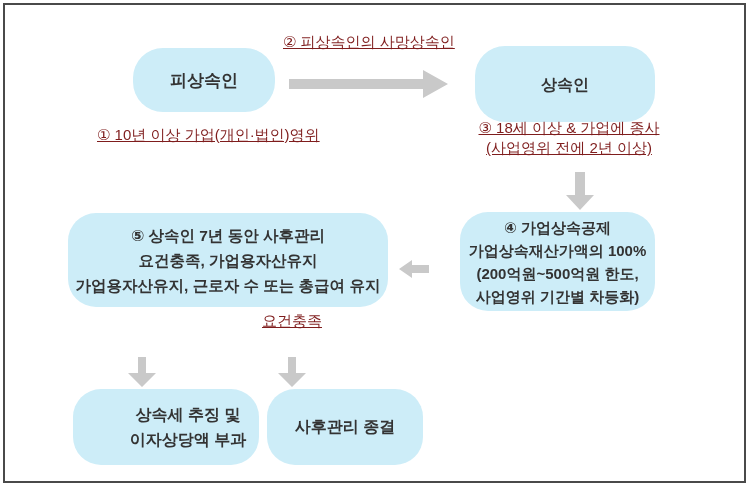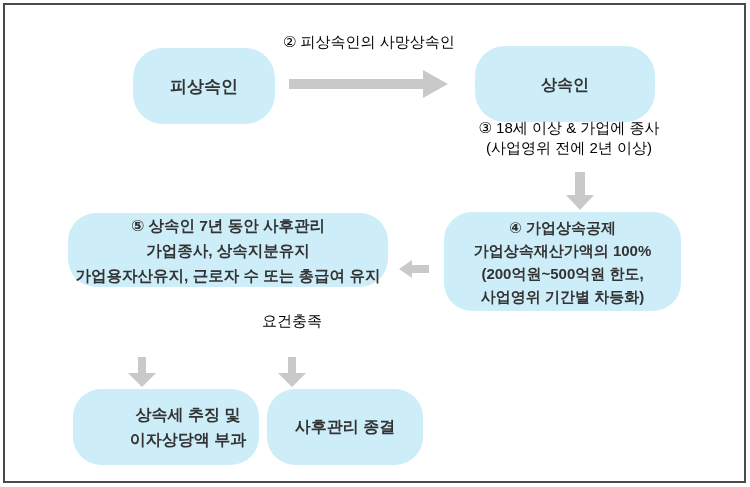--- a/index.html
+++ b/index.html
@@ -27,32 +27,33 @@
     display: flex;
     flex-direction: column;
     align-items: center;
     justify-content: center;
     text-align: center;
     color: #333333;
     font-weight: 700;
   }
   .node .line { white-space: nowrap; }
 
-  .node-decedent { left: 133px; top: 48px; width: 142px; height: 76px; font-size: 17px; border-radius: 30px; }
+  .node-decedent { left: 133px; top: 48px; width: 142px; height: 64px; font-size: 17px; border-radius: 30px; }
   .node-heir { left: 475px; top: 46px; width: 180px; height: 76px; font-size: 16px; line-height: 29px; border-radius: 30px; }
-  .node-management { left: 68px; top: 213px; width: 320px; height: 74px; font-size: 15.5px; line-height: 25px; }
-  .node-deduction { left: 444px; top: 212px; width: 237px; height: 99px; font-size: 15px; line-height: 23px; }
+  .node-management { left: 68px; top: 213px; width: 320px; height: 94px; font-size: 15.5px; line-height: 25px; }
+  .node-deduction { left: 460px; top: 212px; width: 195px; height: 99px; font-size: 15px; line-height: 23px; }
   .node-penalty { left: 73px; top: 389px; width: 142px; height: 76px; font-size: 16px; line-height: 25px; padding-left: 44px; }
   .node-completion { left: 231px; top: 389px; width: 156px; height: 76px; font-size: 16px; margin-left: 36px; }
 
   .caption {
     position: absolute;
-    color: #000000;
+    color: #7f1d1d;
     font-size: 15px;
     white-space: nowrap;
+    text-decoration: underline;
   }
   .caption-transfer { left: 283px; top: 33px; }
   .caption-decedent-note { left: 97px; top: 126px; }
   .caption-heir-note { left: 458px; top: 118px; width: 222px; text-align: center; line-height: 20px; white-space: normal; }
   .caption-fail { left: 81px; top: 329px; width: 122px; text-align: center; }
   .caption-pass { left: 231px; top: 312px; width: 122px; text-align: center; }
 
   .arrow { position: absolute; }
   .arrow svg { display: block; }
   .arrow-right { left: 289px; top: 69px; }
@@ -76,20 +77,21 @@
   <div class="arrow arrow-right">
     <svg width="160" height="30" viewBox="0 0 160 30">
       <polygon points="0,10 134,10 134,1 159,15 134,29 134,20 0,20" fill="#c9c9c9"></polygon>
     </svg>
   </div>
 
   <div class="node node-heir">
     <div class="line">상속인</div>
   </div>
 
+  <div class="caption caption-decedent-note">① 10년 이상 가업(개인·법인)영위</div>
   <div class="caption caption-heir-note">
     <div>③ 18세 이상 &amp; 가업에 종사</div>
     <div>(사업영위 전에 2년 이상)</div>
   </div>
 
   <div class="arrow arrow-down-heir">
     <svg width="28" height="38" viewBox="0 0 28 38">
       <polygon points="9,0 19,0 19,23 28,23 14,38 0,23 9,23" fill="#c9c9c9"></polygon>
     </svg>
   </div>
@@ -102,21 +104,21 @@
   </div>
 
   <div class="arrow arrow-left">
     <svg width="30" height="18" viewBox="0 0 30 18">
       <polygon points="30,5 13,5 13,0 0,9 13,18 13,13 30,13" fill="#c9c9c9"></polygon>
     </svg>
   </div>
 
   <div class="node node-management">
     <div class="line">⑤ 상속인 7년 동안 사후관리</div>
-    <div class="line">가업종사, 상속지분유지</div>
+    <div class="line">요건충족, 가업용자산유지</div>
     <div class="line">가업용자산유지, 근로자 수 또는 총급여 유지</div>
   </div>
 
   <div class="caption caption-pass">요건충족</div>
 
   <div class="arrow arrow-down-fail">
     <svg width="28" height="30" viewBox="0 0 28 30">
       <polygon points="10,0 18,0 18,16 28,16 14,30 0,16 10,16" fill="#c9c9c9"></polygon>
     </svg>
   </div>

